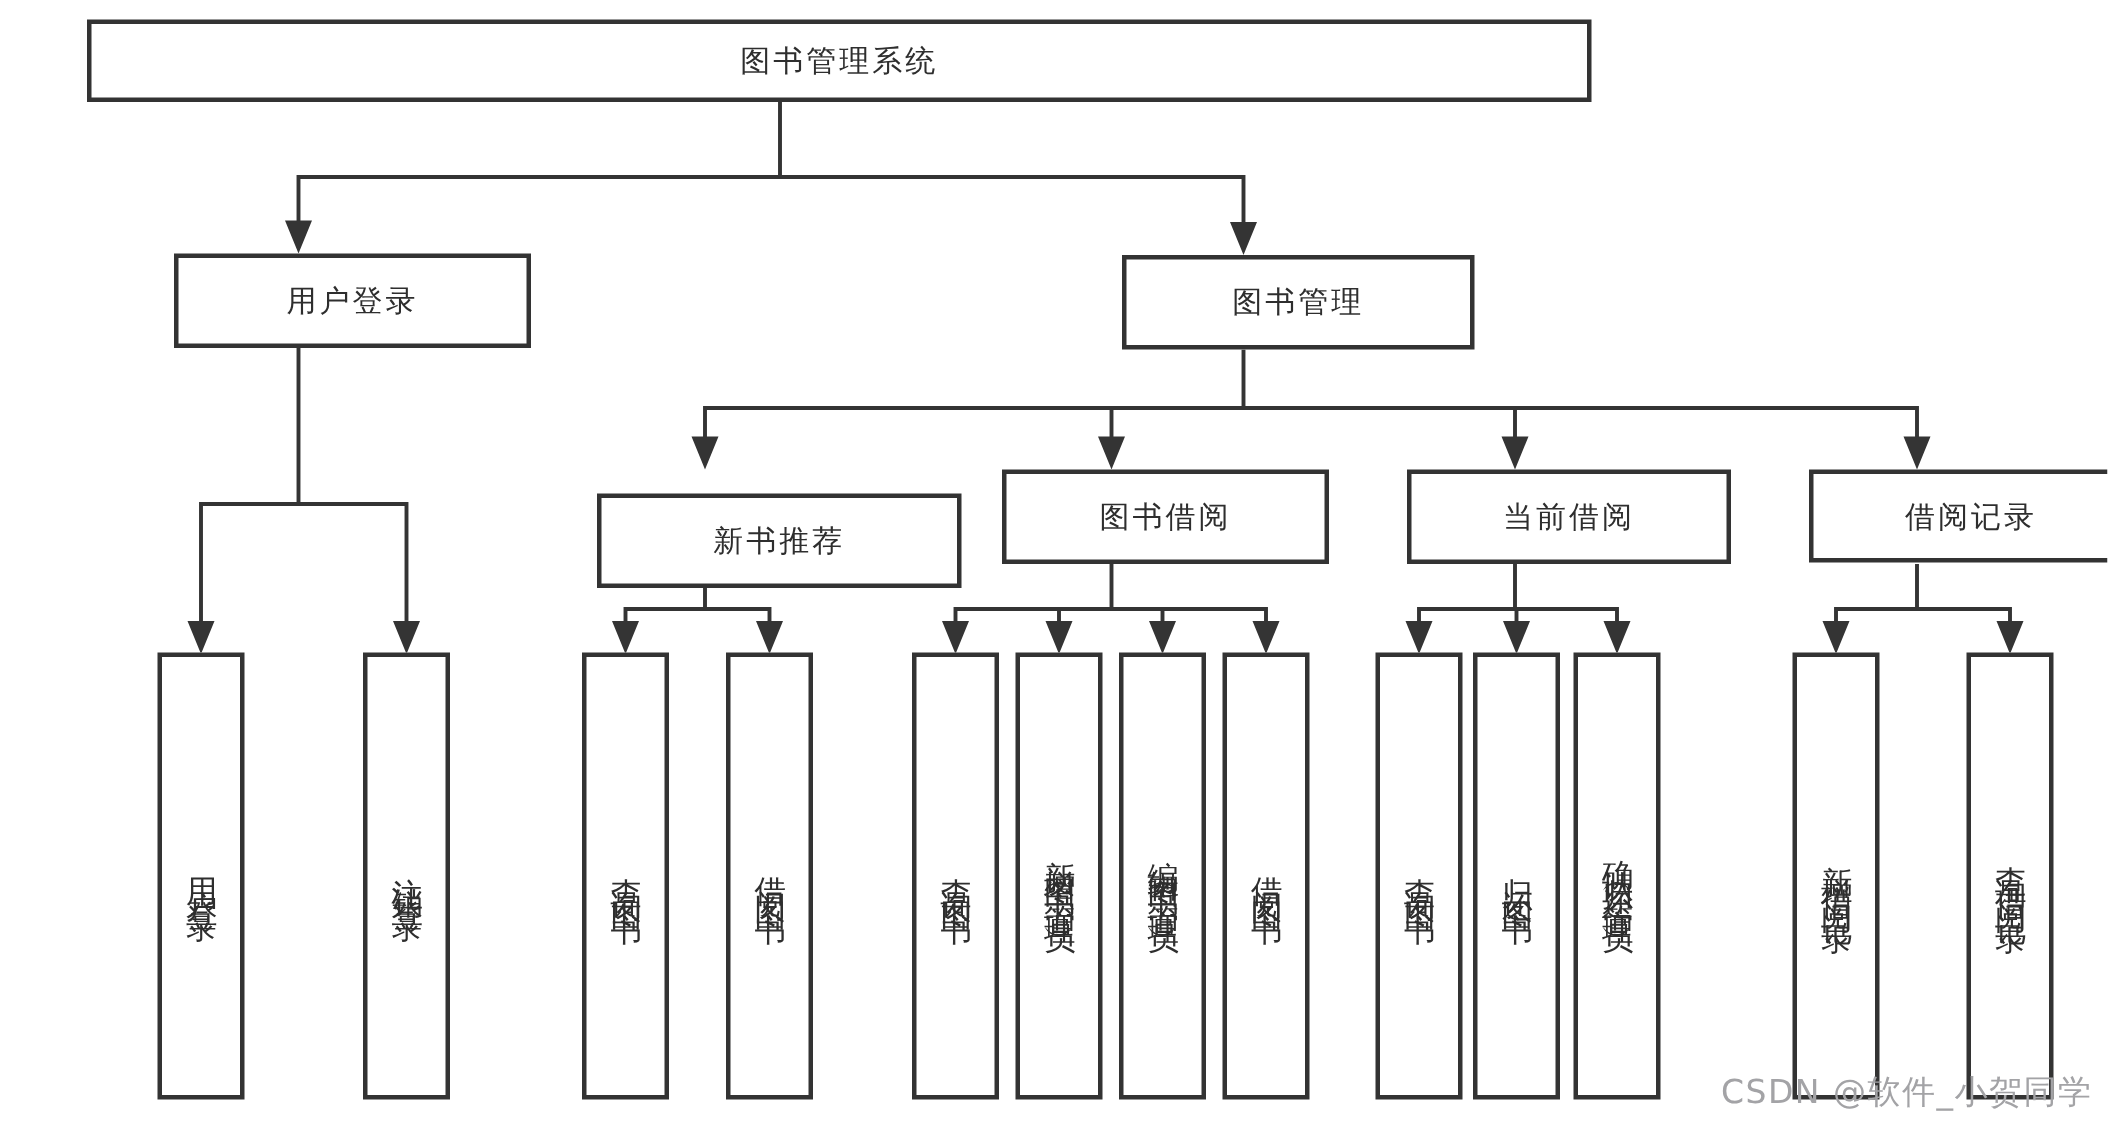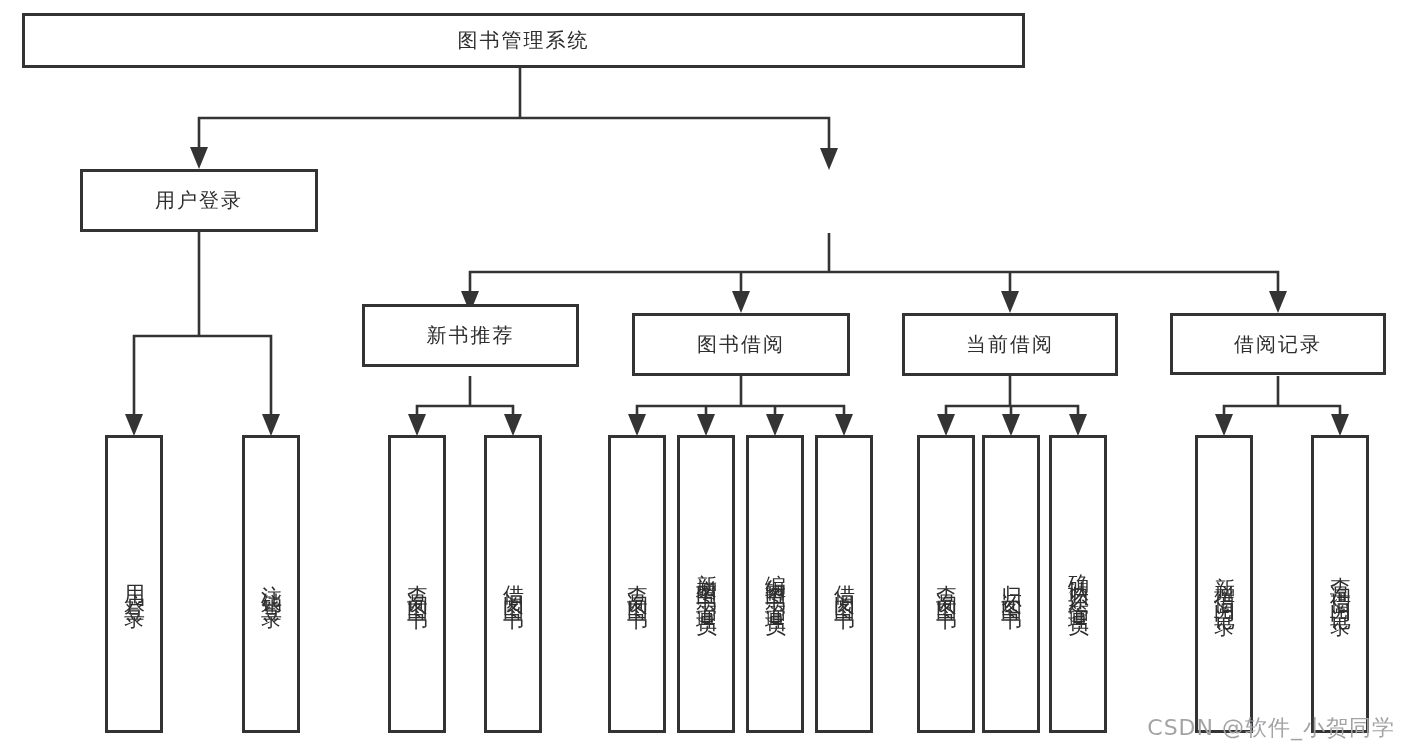--- a/index.html
+++ b/index.html
@@ -29,21 +29,21 @@
   .box {
     position: absolute;
     box-sizing: border-box;
     background: #ffffff;
     border: 3px solid #333333;
     display: flex;
     align-items: center;
     justify-content: center;
     color: #2e2e2e;
   }
-  .box-h { font-size: 20px; letter-spacing: 2px; white-space: nowrap; }
+  .box-h { font-size: 20px; letter-spacing: 2px; white-space: nowrap; margin-left: 36px; }
   .box-root { font-size: 20px; letter-spacing: 2px; }
   .box-v { top: 435px; height: 298px; }
   .box-v .vtext {
     writing-mode: vertical-rl;
     text-orientation: mixed;
     font-size: 21px;
     line-height: 1;
     letter-spacing: 8px;
     white-space: nowrap;
   }
@@ -94,22 +94,25 @@
       M1331 414 L1349 414 L1340 436 Z"></path>
   </svg>
 
   <div class="box box-h box-root" style="left:22px; top:13px; width:1003px; height:55px;">
     <span>图书管理系统</span>
   </div>
 
   <div class="box box-h" style="left:80px; top:169px; width:238px; height:63px;">
     <span>用户登录</span>
   </div>
+  <div class="box box-h" style="left:712px; top:170px; width:235px; height:63px;">
+    <span>图书管理</span>
+  </div>
 
-  <div class="box box-h" style="left:362px; top:304px; width:217px; height:63px;font-family:Liberation Mono, monospace;">
+  <div class="box box-h" style="left:362px; top:329px; width:243px; height:63px;font-family:Liberation Mono, monospace;">
     <span>新书推荐</span>
   </div>
   <div class="box box-h" style="left:902px; top:313px; width:216px; height:63px;">
     <span>当前借阅</span>
   </div>
   <div class="box box-h" style="left:632px; top:313px; width:218px; height:63px;">
     <span>图书借阅</span>
   </div>
   <div class="box box-h" style="left:1170px; top:313px; width:216px; height:62px;">
     <span>借阅记录</span>

